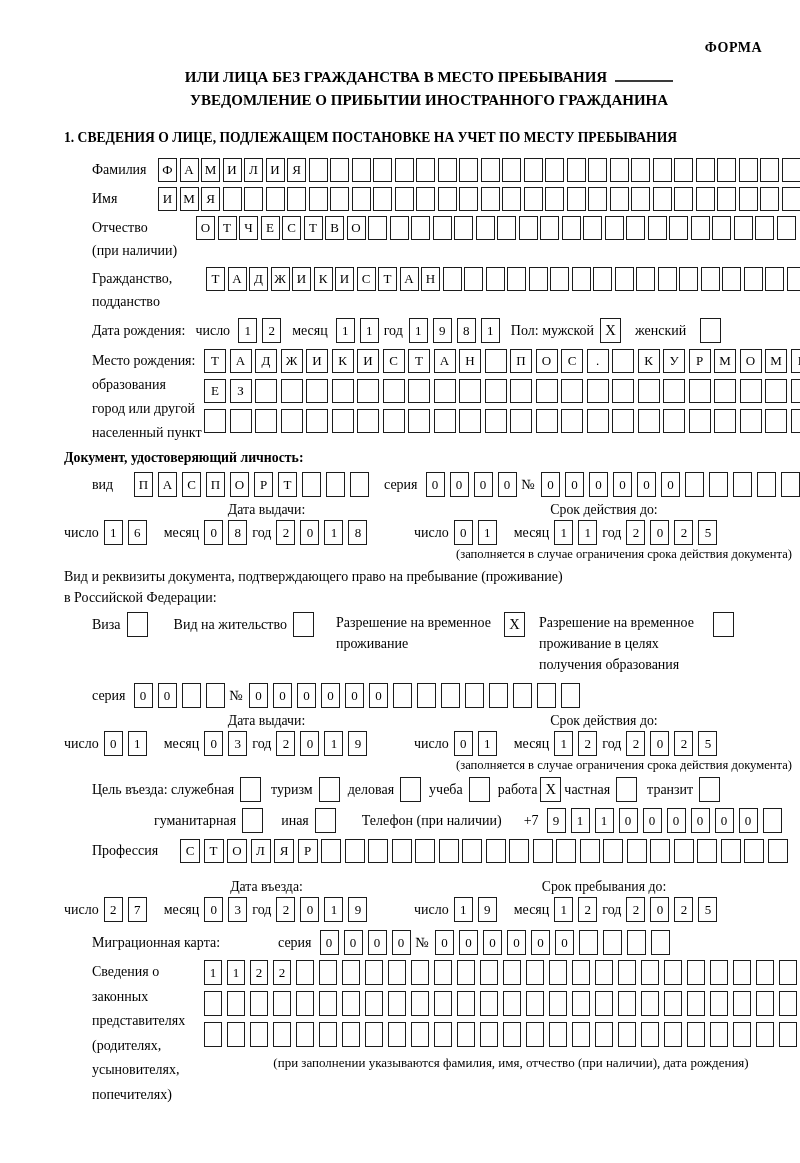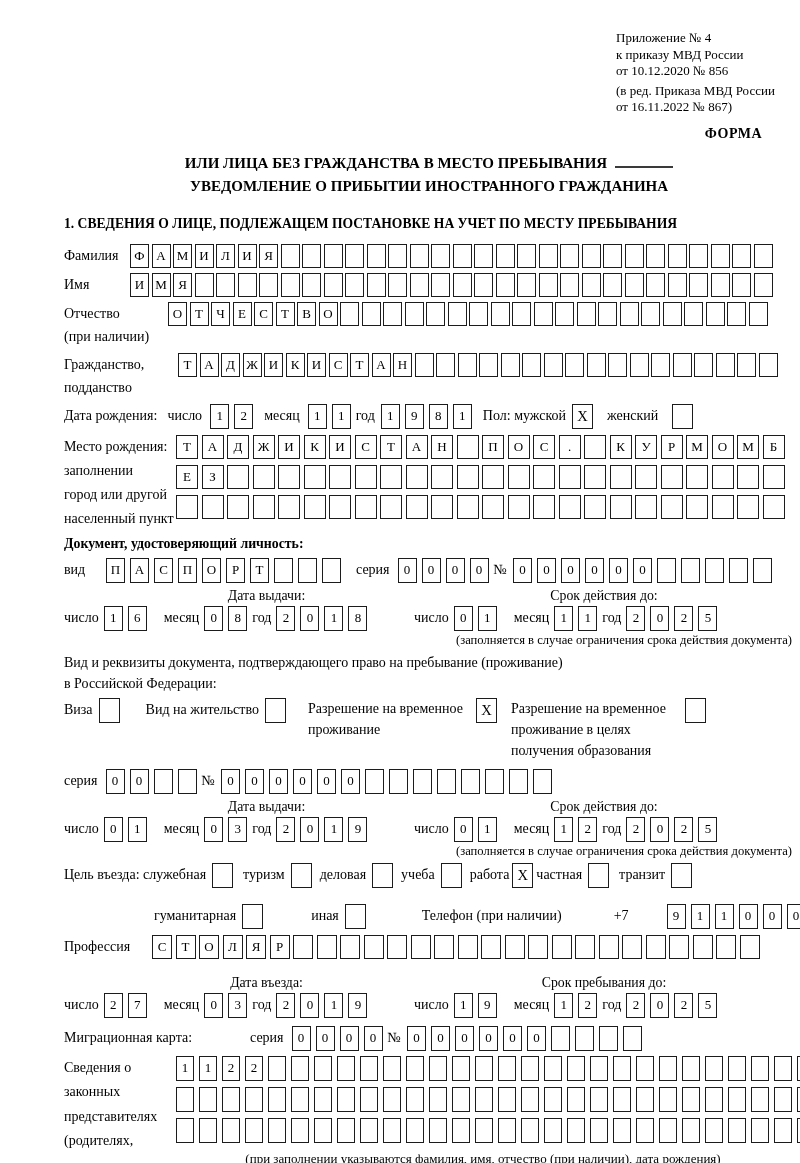--- a/index.html
+++ b/index.html
@@ -9,21 +9,21 @@
     box-sizing:border-box;padding:30px 6px 0 64px;overflow:hidden;position:relative;
   }
   .hdr{margin-left:552px;font-size:13px;line-height:16.5px;}
   .hdr .hline{white-space:nowrap;}
   .hdr2{margin-top:3px;}
   .form-label{margin-top:10px;text-align:right;padding-right:32px;font-weight:bold;font-size:14px;letter-spacing:.5px;}
   .title{margin-top:10px;text-align:center;font-weight:bold;font-size:15px;line-height:23px;}
   .uline{display:inline-block;width:58px;border-bottom:2.2px solid #3a3a3a;height:12px;margin-left:8px;}
   .sec-head{margin-top:18px;font-weight:bold;font-size:13.6px;white-space:nowrap;}
   .body{margin-top:12px;font-size:14px;}
-  .frow{display:flex;align-items:center;margin-bottom:5px;}
+  .frow{display:flex;align-items:center;margin-bottom:5px;margin-left:28px;}
   .fstart{align-items:flex-start;}
   .flabel{flex-shrink:0;}
   .lcol{flex-shrink:0;line-height:23px;font-family:Liberation Serif, serif;}
   .cells{display:flex;flex-wrap:nowrap;}
   .cell{
     box-sizing:border-box;flex-shrink:0;
     width:var(--cw,19px);height:24px;border:1.5px solid #1c1c1c;margin-right:var(--cg,2.5px);
     display:inline-flex;align-items:center;justify-content:center;
     font-size:13px;background:#fff;
   }
@@ -48,29 +48,20 @@
   .cb-item .chk{margin-left:6px;}
   .tblock{line-height:21px;}
   .intro{line-height:21px;margin-bottom:4px;}
   .rep-note{font-size:13px;margin-top:8px;text-align:center;padding-right:30px;}
 </style>
 </head>
 <body>
 
 <div class="page">
 
-  <div class="hdr">
-    <div class="hline">Приложение № 4</div>
-    <div class="hline">к приказу МВД России</div>
-    <div class="hline">от 10.12.2020 № 856</div>
-    <div class="hdr2">
-      <div class="hline">(в ред. Приказа МВД России</div>
-      <div class="hline">от 16.11.2022 № 867)</div>
-    </div>
-  </div>
 
   <div class="form-label">ФОРМА</div>
 
   <div class="title">
     <div><span>ИЛИ ЛИЦА БЕЗ ГРАЖДАНСТВА В МЕСТО ПРЕБЫВАНИЯ</span><span class="uline"></span></div>
     <div>УВЕДОМЛЕНИЕ О ПРИБЫТИИ ИНОСТРАННОГО ГРАЖДАНИНА</div>
   </div>
 
   <div class="sec-head">1. СВЕДЕНИЯ О ЛИЦЕ, ПОДЛЕЖАЩЕМ ПОСТАНОВКЕ НА УЧЕТ ПО МЕСТУ ПРЕБЫВАНИЯ</div>
 
@@ -243,21 +234,21 @@
         </span>
       <span class="flabel ml6">Пол: мужской</span>
       <span class="chk ml6">X</span>
       <span class="flabel ml14">женский</span>
       <span class="chk ml14"></span>
     </div>
 
     <div class="frow fstart" style="margin-top:6px;">
       <span class="lcol" style="width:112px;line-height:24px;">
         <div>Место рождения:</div>
-        <div>заполнении</div>
+        <div>образования</div>
         <div>город или другой</div>
         <div>населенный пункт</div>
       </span>
       <span>
         <div class="cells" style="--cw:22px;--cg:3.5px;margin-bottom:6px;">
             <span class="cell">Т</span>
             <span class="cell">А</span>
             <span class="cell">Д</span>
             <span class="cell">Ж</span>
             <span class="cell">И</span>
@@ -553,21 +544,21 @@
       <span class="cb-item" style="margin-left:3px;">
         <span>частная</span>
         <span class="chk ml10"></span>
       </span>
       <span class="cb-item ml10">
         <span>транзит</span>
         <span class="chk ml10"></span>
       </span>
     </div>
 
-    <div class="frow" style="margin-left:90px;margin-top:16px;gap:30px;">
+    <div class="frow" style="margin-left:90px;margin-top:6px;">
       <span class="cb-item">
         <span>гуманитарная</span>
         <span class="chk ml14"></span>
       </span>
       <span class="cb-item ml18">
         <span>иная</span>
         <span class="chk ml14"></span>
       </span>
       <span class="flabel ml26">Телефон (при наличии)</span>
       <span class="flabel ml22">+7</span>

